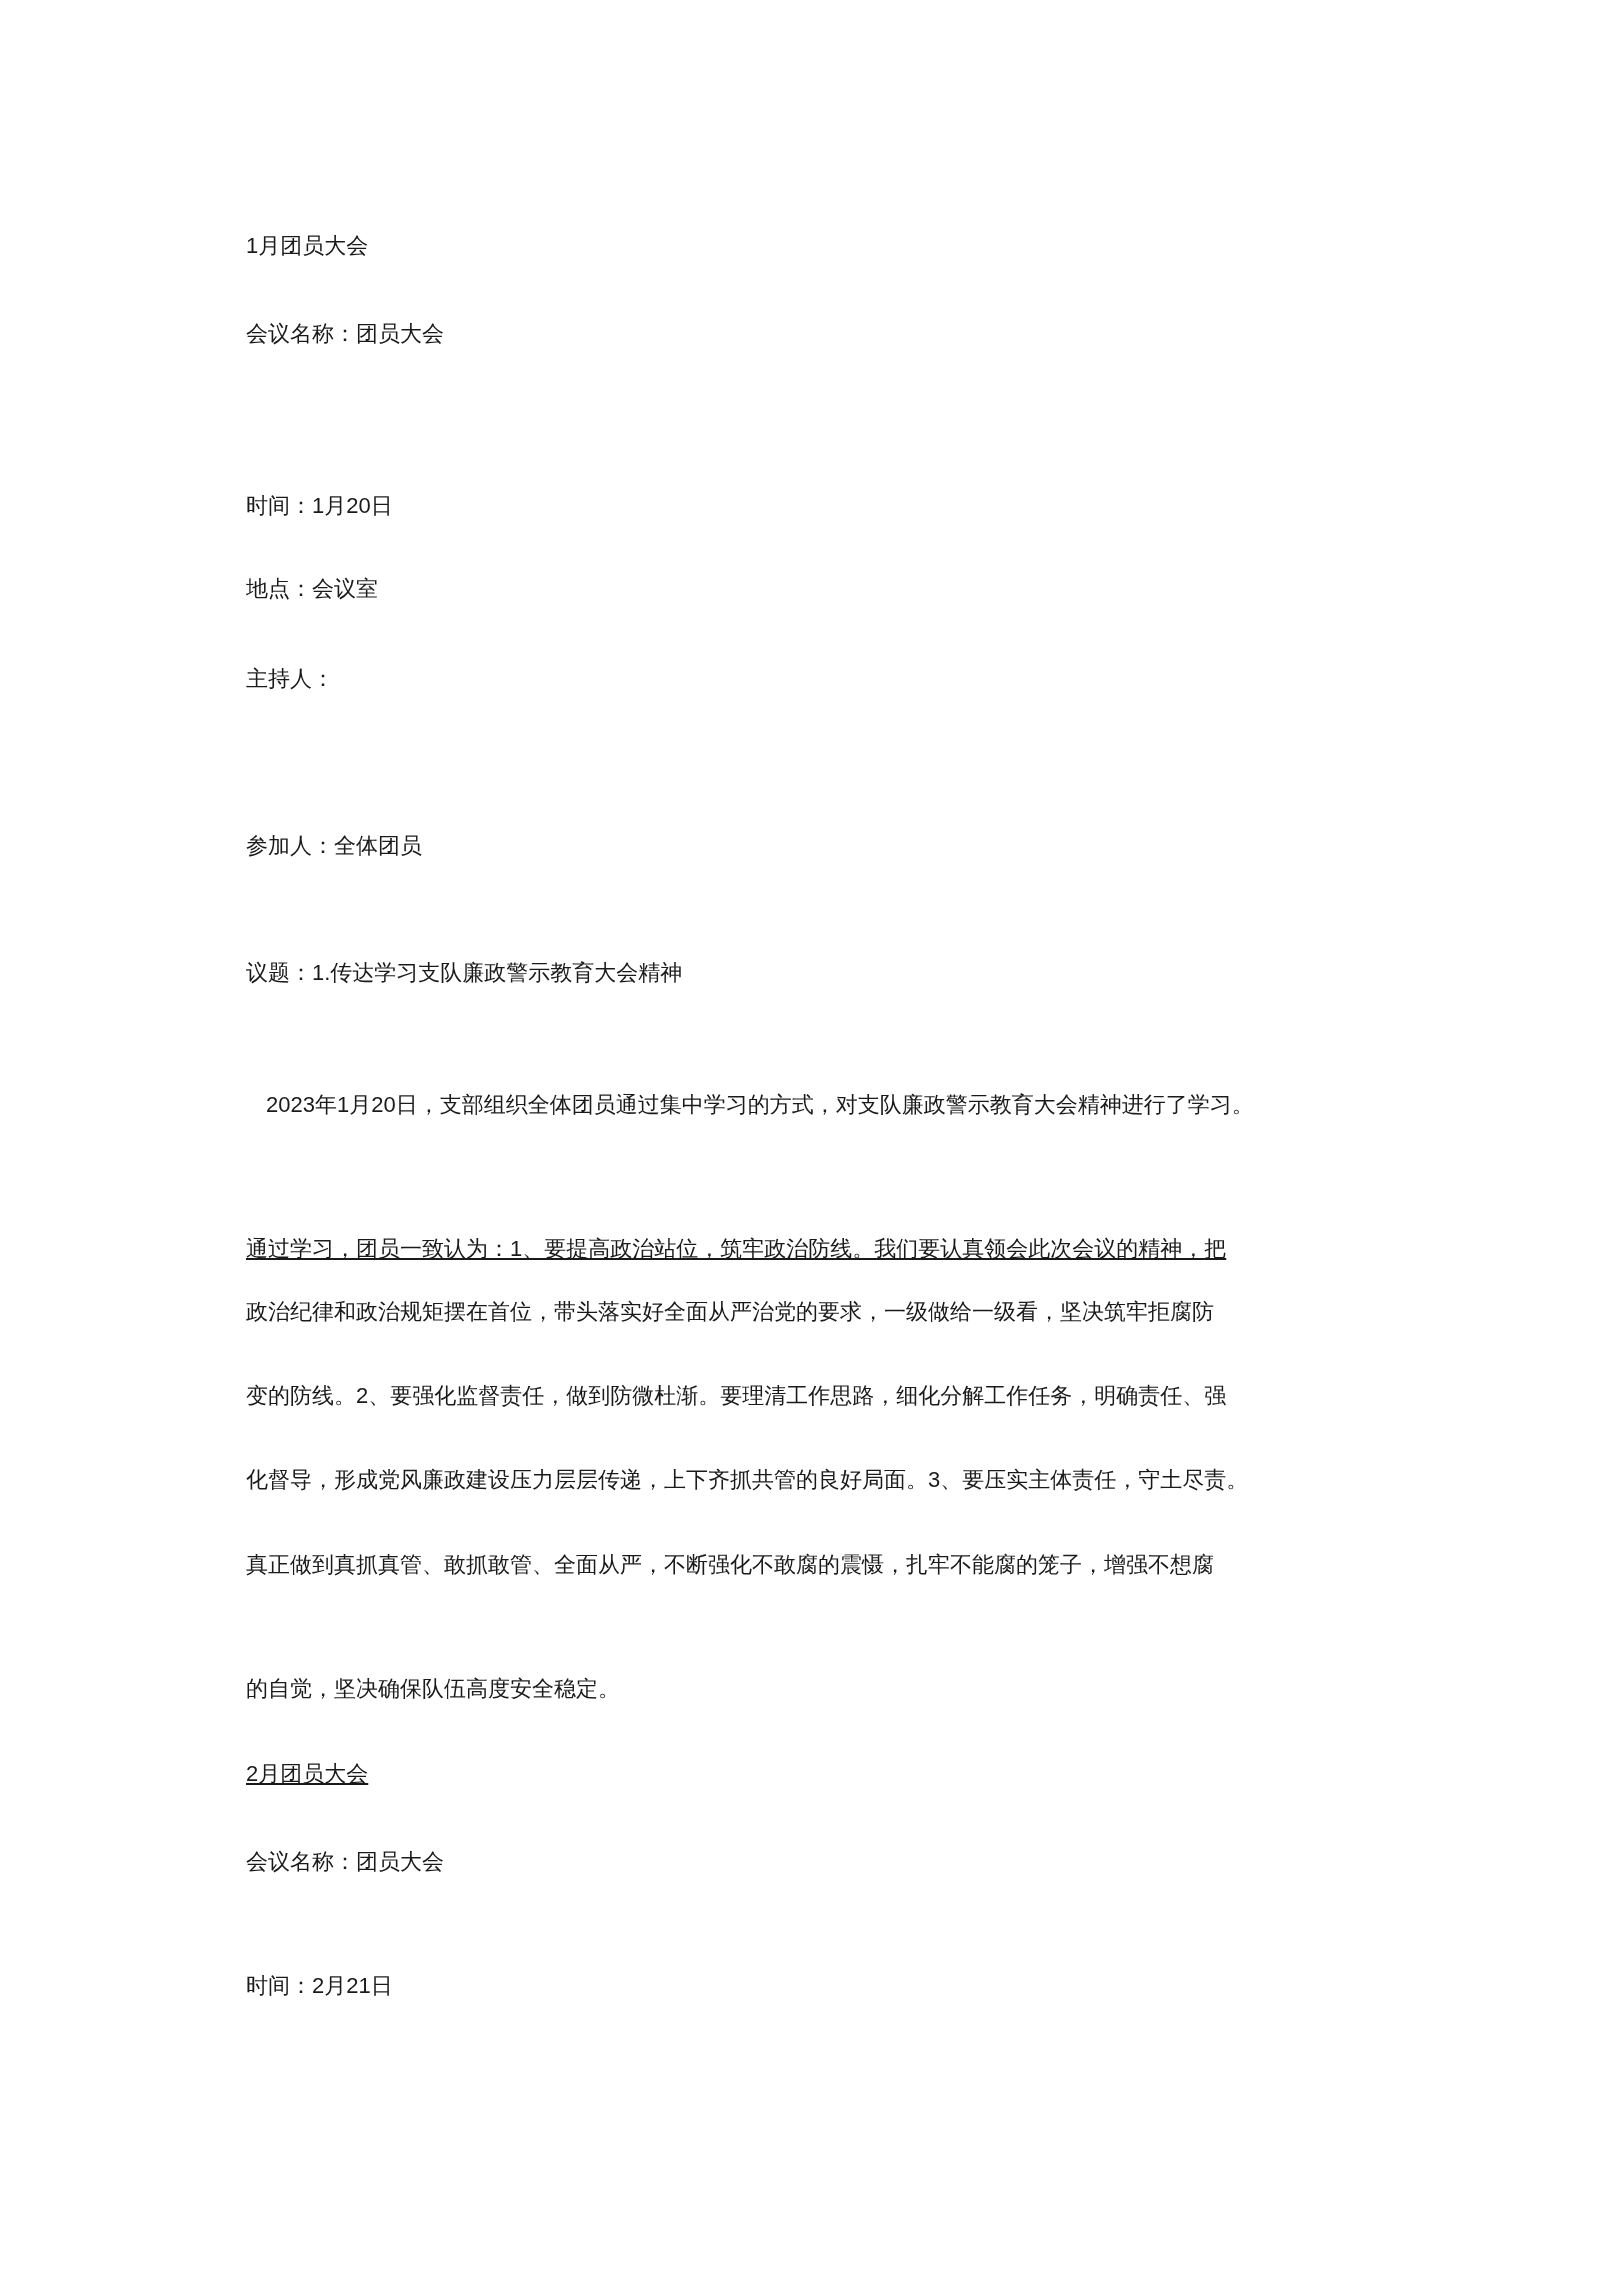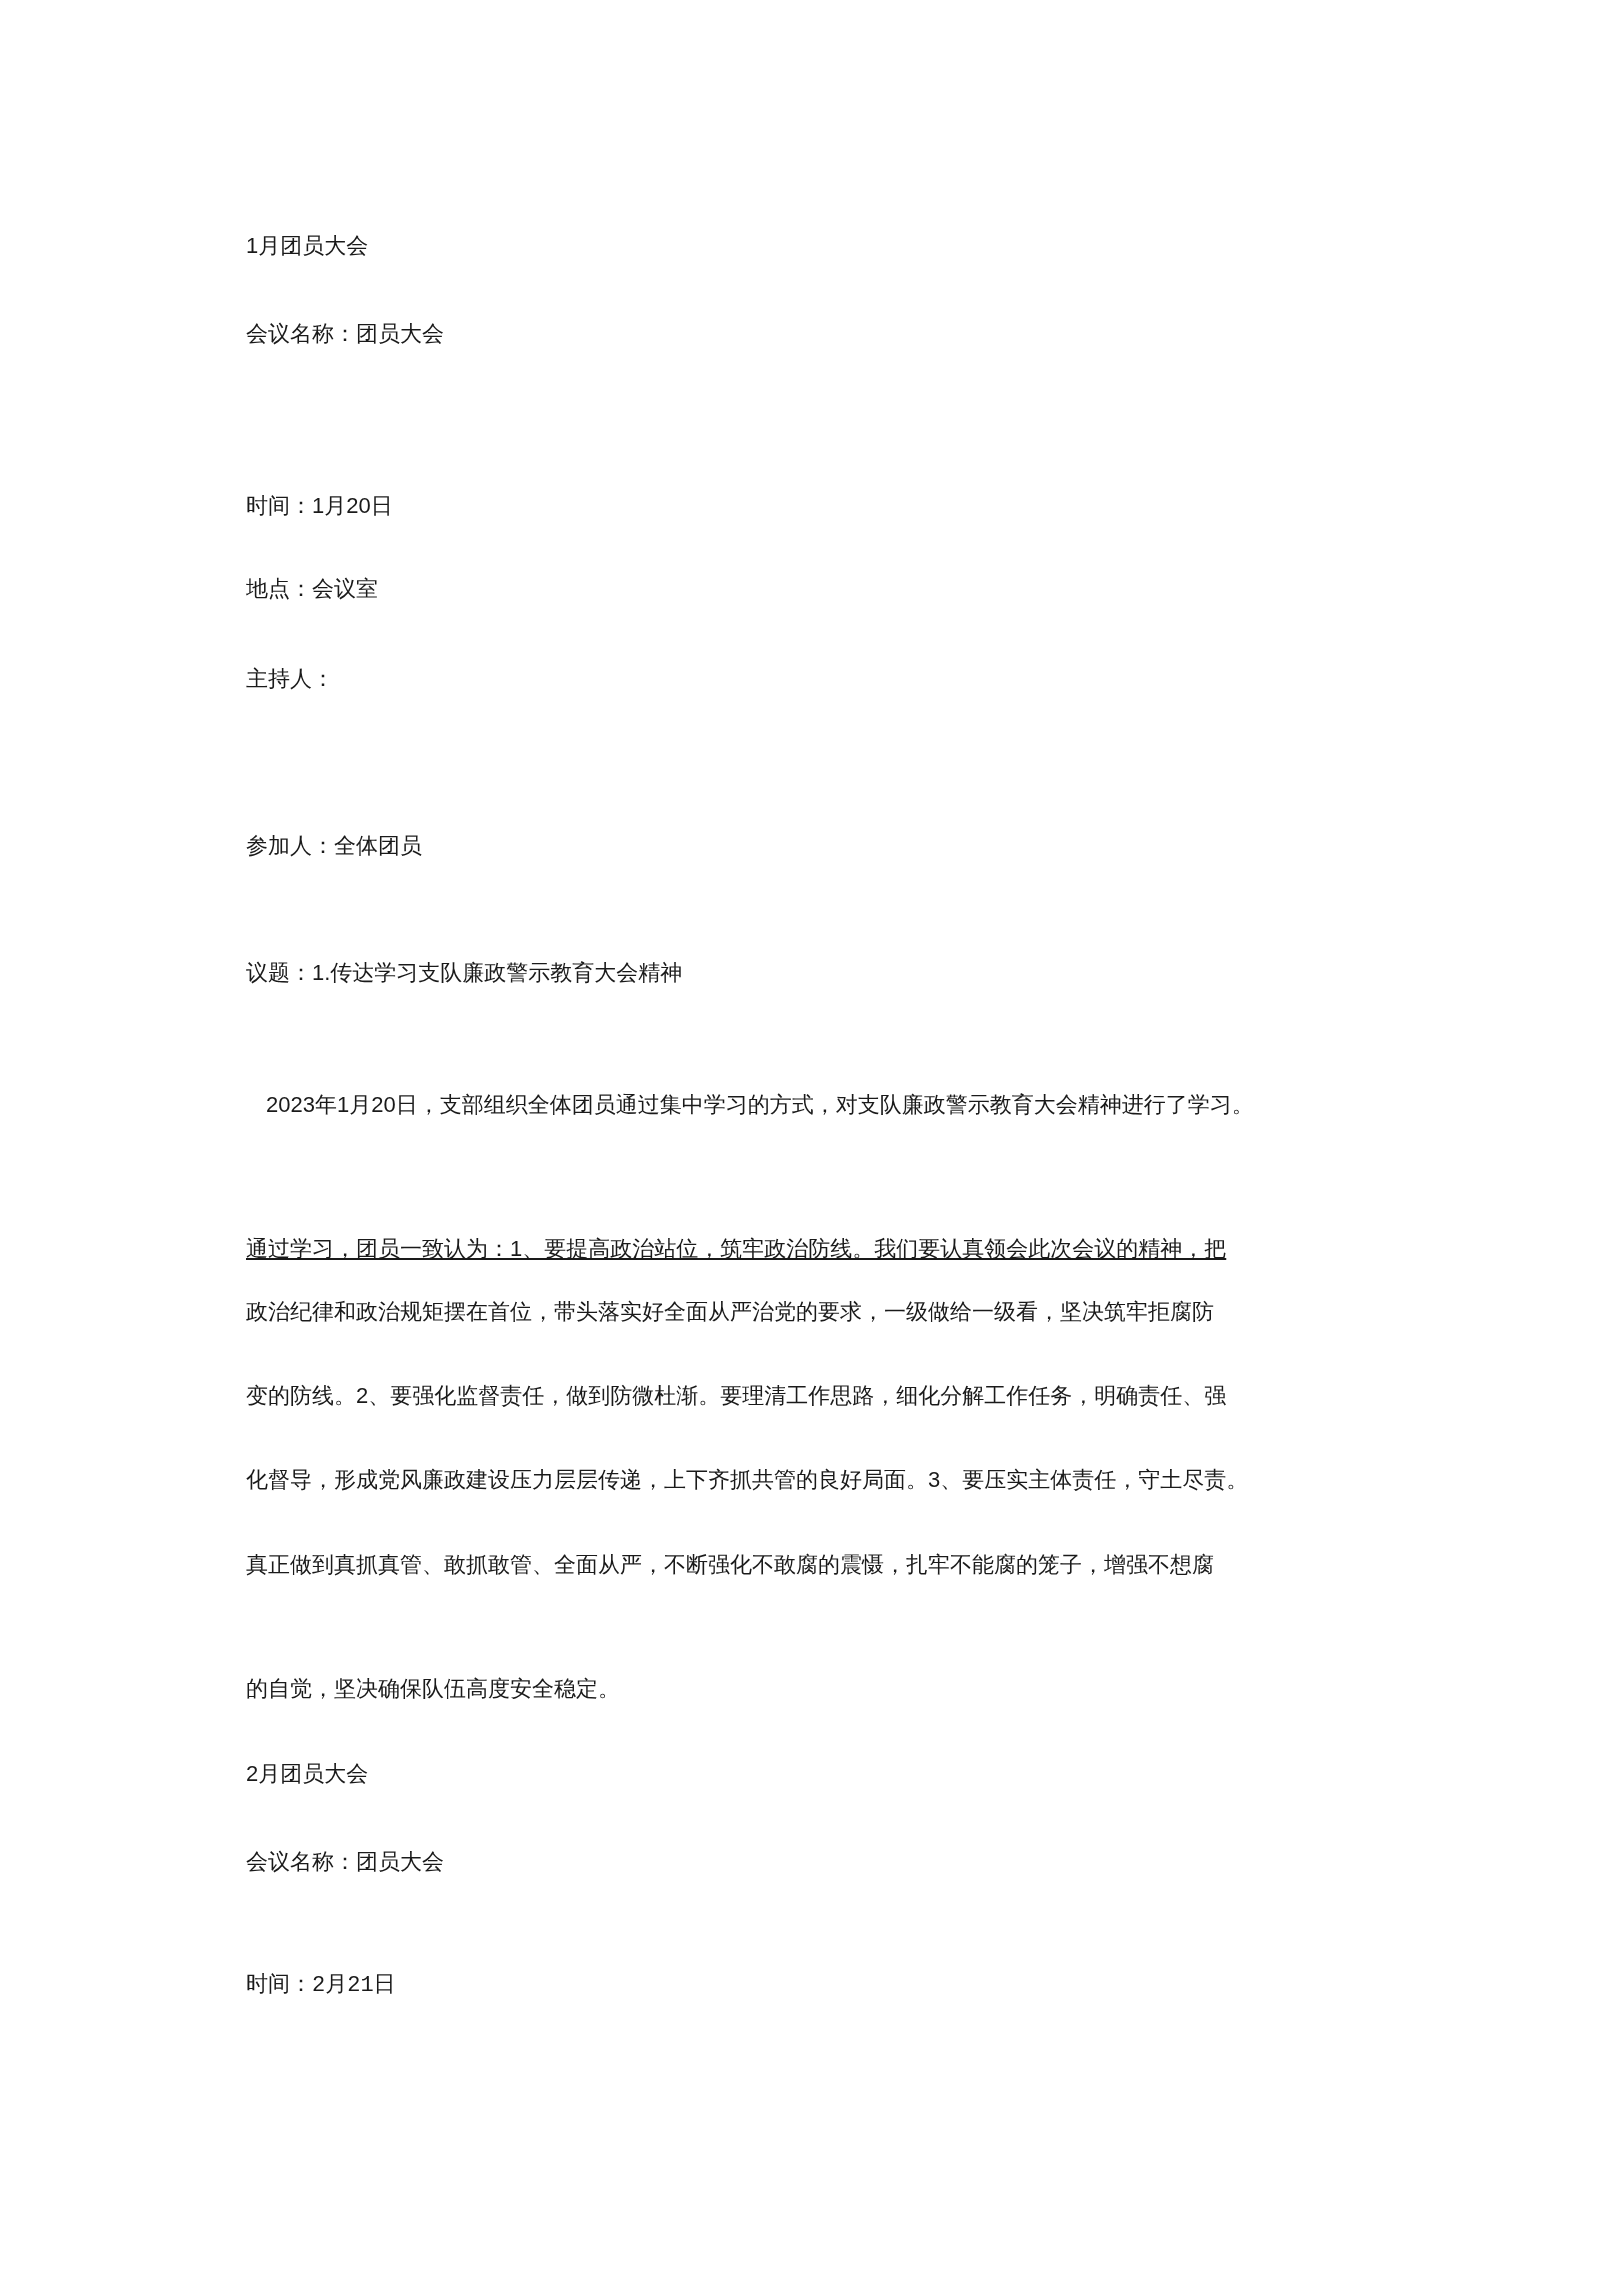--- a/index.html
+++ b/index.html
@@ -17,16 +17,16 @@
 <p class="line" style="top:664px;">主持人：</p>
 <p class="line" style="top:831px;">参加人：全体团员</p>
 <p class="line" style="top:958px;">议题：1.传达学习支队廉政警示教育大会精神</p>
 <p class="line" style="top:1090px;margin-left:20px;">2023年1月20日，支部组织全体团员通过集中学习的方式，对支队廉政警示教育大会精神进行了学习。</p>
 <p class="line" style="top:1234px;text-decoration:underline;">通过学习，团员一致认为：1、要提高政治站位，筑牢政治防线。我们要认真领会此次会议的精神，把</p>
 <p class="line" style="top:1297px;">政治纪律和政治规矩摆在首位，带头落实好全面从严治党的要求，一级做给一级看，坚决筑牢拒腐防</p>
 <p class="line" style="top:1381px;">变的防线。2、要强化监督责任，做到防微杜渐。要理清工作思路，细化分解工作任务，明确责任、强</p>
 <p class="line" style="top:1465px;">化督导，形成党风廉政建设压力层层传递，上下齐抓共管的良好局面。3、要压实主体责任，守土尽责。</p>
 <p class="line" style="top:1550px;">真正做到真抓真管、敢抓敢管、全面从严，不断强化不敢腐的震慑，扎牢不能腐的笼子，增强不想腐</p>
 <p class="line" style="top:1635px;margin-top:39px;">的自觉，坚决确保队伍高度安全稳定。</p>
-<p class="line" style="top:1759px;">2月团员大会</p>
+<p class="line" style="top:1759px;text-decoration:underline;">2月团员大会</p>
 <p class="line" style="top:1847px;">会议名称：团员大会</p>
-<p class="line" style="top:1971px;font-family:Liberation Mono, monospace;">时间：2月21日</p>
+<p class="line" style="top:1971px;">时间：2月21日</p>
 
 
 </body></html>

